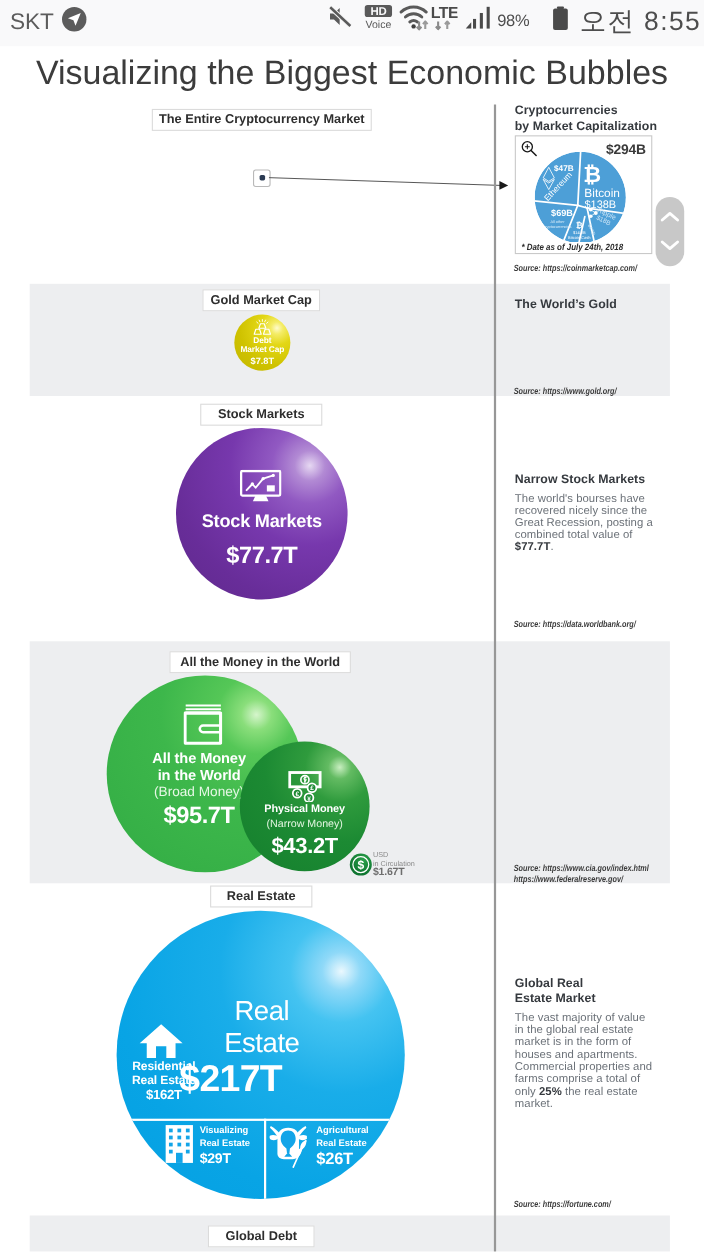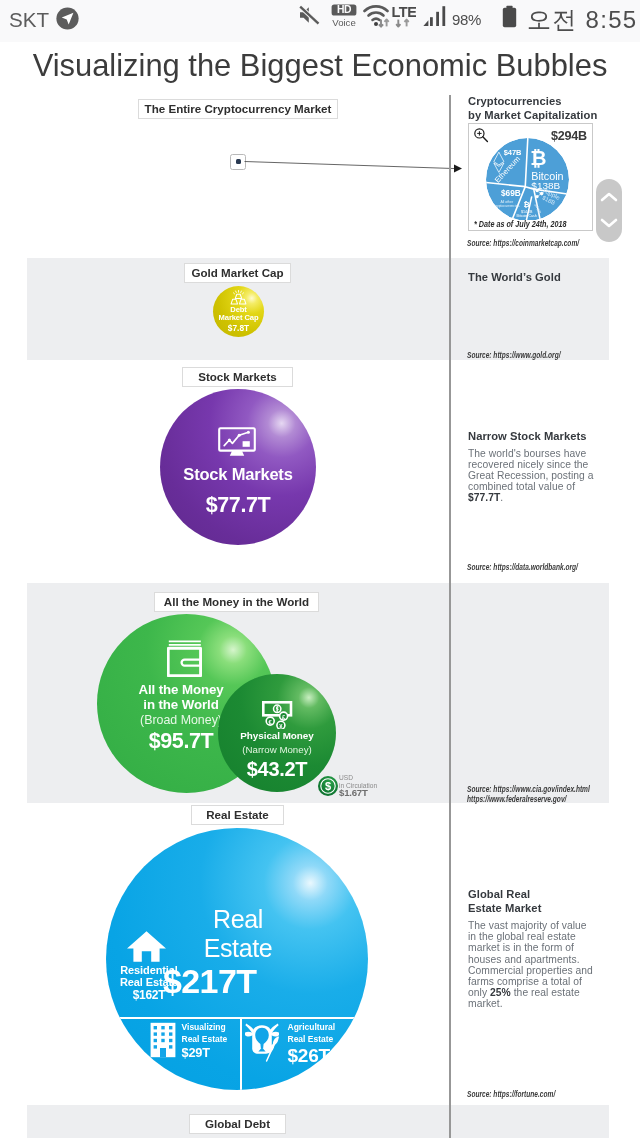--- a/index.html
+++ b/index.html
@@ -349,21 +349,21 @@
       <path d="M17 32.6 L20.6 36.6 L13.4 36.6 Z" fill="#13a5e8"></path>
       <g fill="#fff">
         <path d="M33.6 21.4 C33.8 26.0 31.4 29.6 28.0 30.6 C27.2 26.4 29.4 22.4 33.6 21.4 Z"></path>
         <path d="M29.4 28.4 C29.6 33.0 27.4 36.4 24.2 37.6 C23.4 33.4 25.4 29.4 29.4 28.4 Z"></path>
       </g>
       <path d="M33.0 22.2 C29.6 28.4 26.4 35.2 21.6 46.0" stroke="#fff" stroke-width="1.5" fill="none" stroke-linecap="round"></path>
     </svg>
     <div style="position:absolute;left:181.5px;top:194px;color:#fff;font-size:8.5px;font-weight:700;line-height:11.6px">
       <span>Agricultural</span><br><span>Real Estate</span>
     </div>
-    <div style="position:absolute;left:181.5px;top:217px;color:#fff;font-size:19px;font-weight:700;letter-spacing:-0.2px">$26T</div>
+    <div style="position:absolute;left:181.5px;top:217px;color:#fff;font-size:15px;font-weight:700;letter-spacing:-0.2px">$26T</div>
   </div>
   <div class="rcol" style="top:888px;width:126px">
     <h3 style="margin-bottom:5px"><span>Global Real</span><br><span>Estate Market</span></h3>
     <p>The vast majority of value in the global real estate market is in the form of houses and apartments. Commercial properties and farms comprise a total of only <b>25%</b> the real estate market.</p>
   </div>
   <div class="src" style="top:1090px">Source: https://fortune.com/</div>
 
   <div class="pill" style="left:189px;top:1114px;width:97px">Global Debt</div>
 
   <div class="vdivider"></div>

